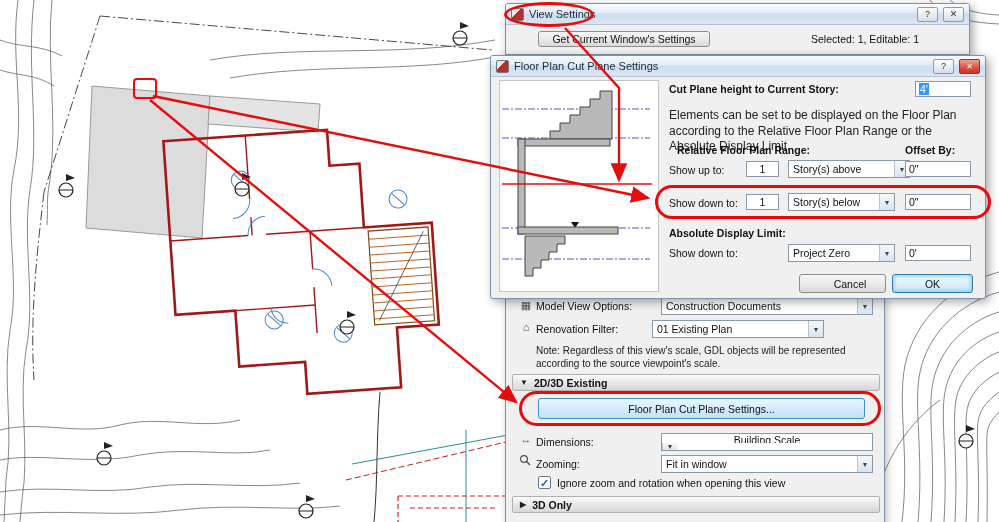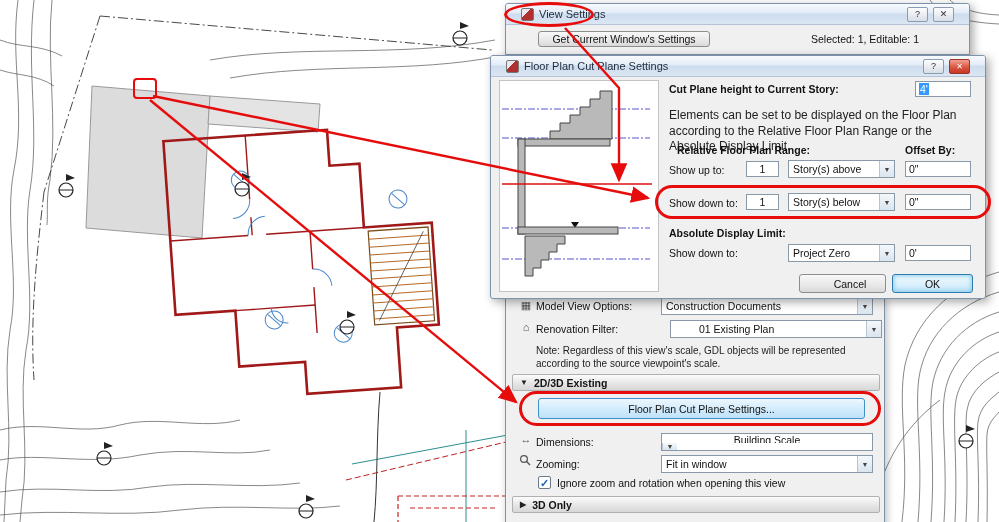--- a/index.html
+++ b/index.html
@@ -5,21 +5,21 @@
   * { margin:0; padding:0; box-sizing:border-box; }
   html,body { width:999px; height:522px; overflow:hidden; background:#fff;
               font-family:"Liberation Sans", sans-serif; font-size:11px; color:#111; }
   #stage { position:relative; width:999px; height:522px; overflow:hidden; background:#fff; }
   svg { display:block; }
   .abs { position:absolute; }
 
   
   .dialog { position:absolute; background:#f0f0f0; border:1px solid #7e93ab;
             box-shadow:3px 3px 10px rgba(0,0,0,.35); }
-  .titlebar { height:21px; display:flex; align-items:center; padding:0 15px; gap:5px;
+  .titlebar { height:21px; display:flex; align-items:center; padding:0 5px; gap:5px;
               background:linear-gradient(180deg,#f8fbfe 0%,#e2ebf6 45%,#cddcee 50%,#dbe6f3 100%);
               border-bottom:1px solid #b4c3d6; border-radius:2px 2px 0 0; }
   .title-text { font-size:11px; color:#1c2a3a; white-space:nowrap; }
   .tb-spacer { flex:1; }
   .tb-btn { width:21px; height:15px; border:1px solid #8a9cb2; border-radius:2px;
             background:linear-gradient(#fdfdfd,#d8dee6); font-size:9px; line-height:13px;
             text-align:center; color:#333; cursor:default; }
   .tb-btn.close { background:linear-gradient(#f0a090,#d9513d 60%,#c23a28); color:#fff;
                   border-color:#9c3325; font-size:8px; }
   .dlg-icon { width:13px; height:13px; border:1px solid #777; border-radius:2px;
@@ -187,21 +187,21 @@
 
     <span class="row-icon" style="left:13px; top:2px;">▦</span>
     <span class="lbl" style="left:30px; top:4px;">Model View Options:</span>
     <div class="combo" style="left:155px; top:1px; width:212px;">
       <span class="cval">Construction Documents</span>
       <span class="carr">▼</span>
     </div>
 
     <span class="row-icon" style="left:13px; top:24px;">⌂</span>
     <span class="lbl" style="left:30px; top:27px;">Renovation Filter:</span>
-    <div class="combo" style="left:164px; top:24px; width:212px;padding-left:24px;">
+    <div class="combo" style="left:146px; top:24px; width:172px;">
       <span class="cval">01 Existing Plan</span>
       <span class="carr">▼</span>
     </div>
 
     <div class="note" style="left:30px; top:48px; width:340px;">Note: Regardless of this view's scale, GDL objects will be represented according to the source viewpoint's scale.</div>
 
     <div class="section-bar" style="left:6px; top:78px; width:368px;">
       <span class="tri">▼</span>
       <span>2D/3D Existing</span>
     </div>
@@ -279,21 +279,21 @@
 
     <div class="note" style="left:178px; top:52px; width:302px; font-size:12px;">Elements can be set to be displayed on the Floor Plan according to the Relative Floor Plan Range or the Absolute Display Limit.</div>
 
     <span class="lbl bold" style="left:186px; top:88px;">Relative Floor Plan Range:</span>
     <span class="lbl bold" style="left:414px; top:88px;">Offset By:</span>
 
     <span class="lbl" style="left:178px; top:108px;">Show up to:</span>
     <div class="field" style="left:255px; top:105px; width:33px; text-align:center;">
       <span>1</span>
     </div>
-    <div class="combo" style="left:297px; top:104px; width:107px;">
+    <div class="combo" style="left:297px; top:104px; width:122px;">
       <span class="cval">Story(s) above</span>
       <span class="carr">▼</span>
     </div>
     <div class="field" style="left:414px; top:105px; width:66px;">
       <span>0"</span>
     </div>
 
     <span class="lbl" style="left:178px; top:141px;">Show down to:</span>
     <div class="field" style="left:255px; top:138px; width:33px; text-align:center;">
       <span>1</span>

